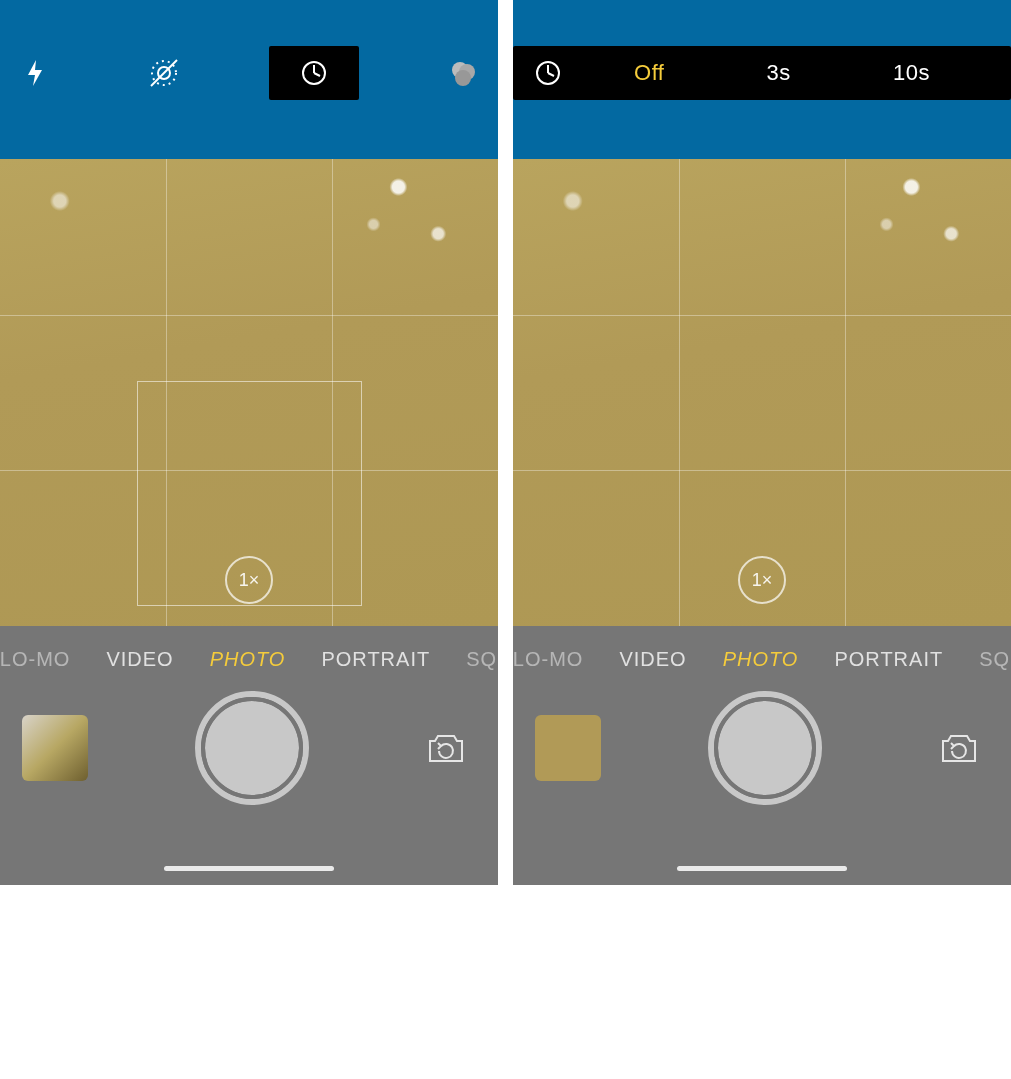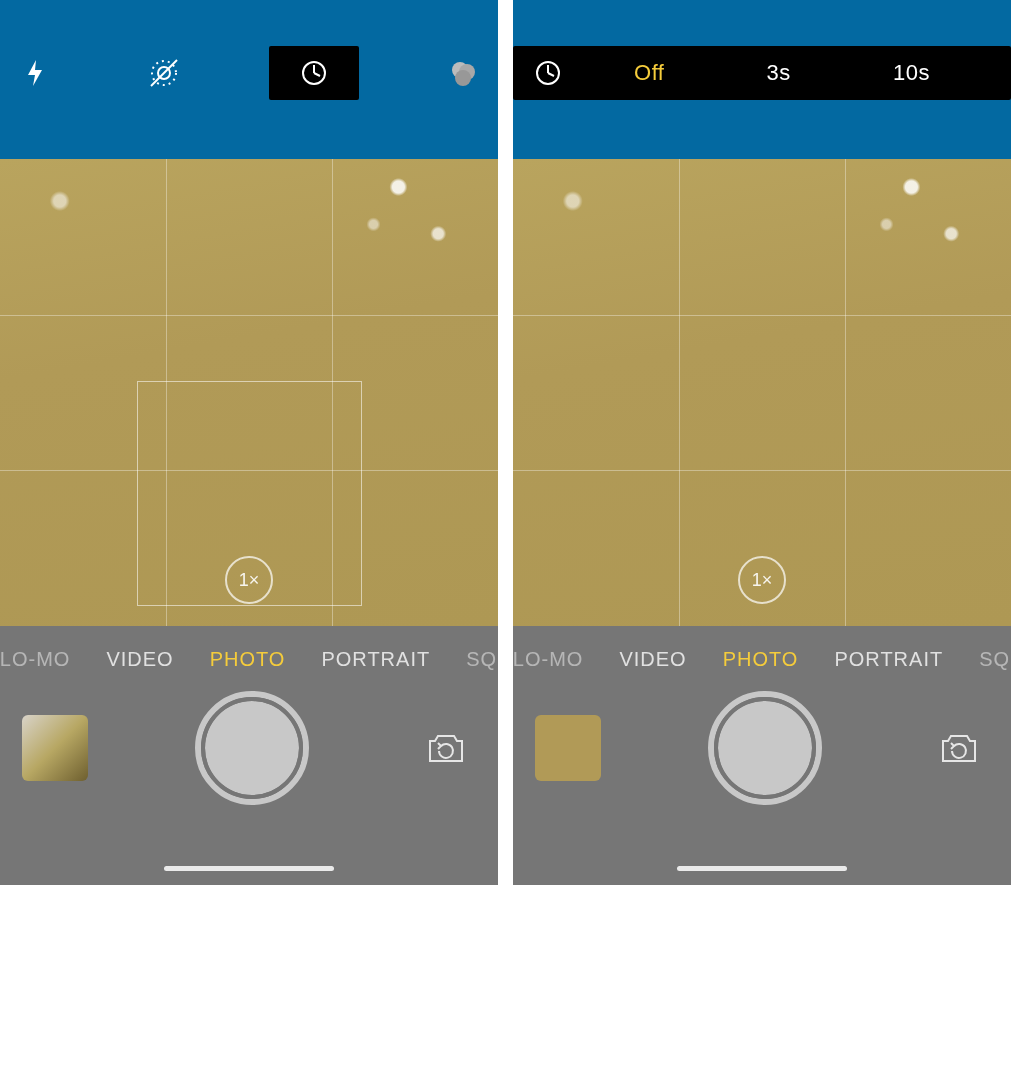--- a/index.html
+++ b/index.html
@@ -136,21 +136,21 @@
     white-space: nowrap;
     color: rgba(255,255,255,0.8);
     font-size: 20px;
     font-weight: 500;
     letter-spacing: 1px;
     padding: 0 10px;
     overflow: hidden;
   }
   .mode-item { color: rgba(255,255,255,0.78); }
   .mode-item.edge { opacity: 0.6; }
-  .mode-item.active { color: #f5cc3b; }
+  .mode-item.active { color: #f5cc3b; font-style: italic; }
 
   .controls-row {
     position: absolute;
     top: 62px; left:0; right:0;
     height: 120px;
     display: flex;
     align-items: center;
     justify-content: space-between;
     padding: 0 22px;
   }

